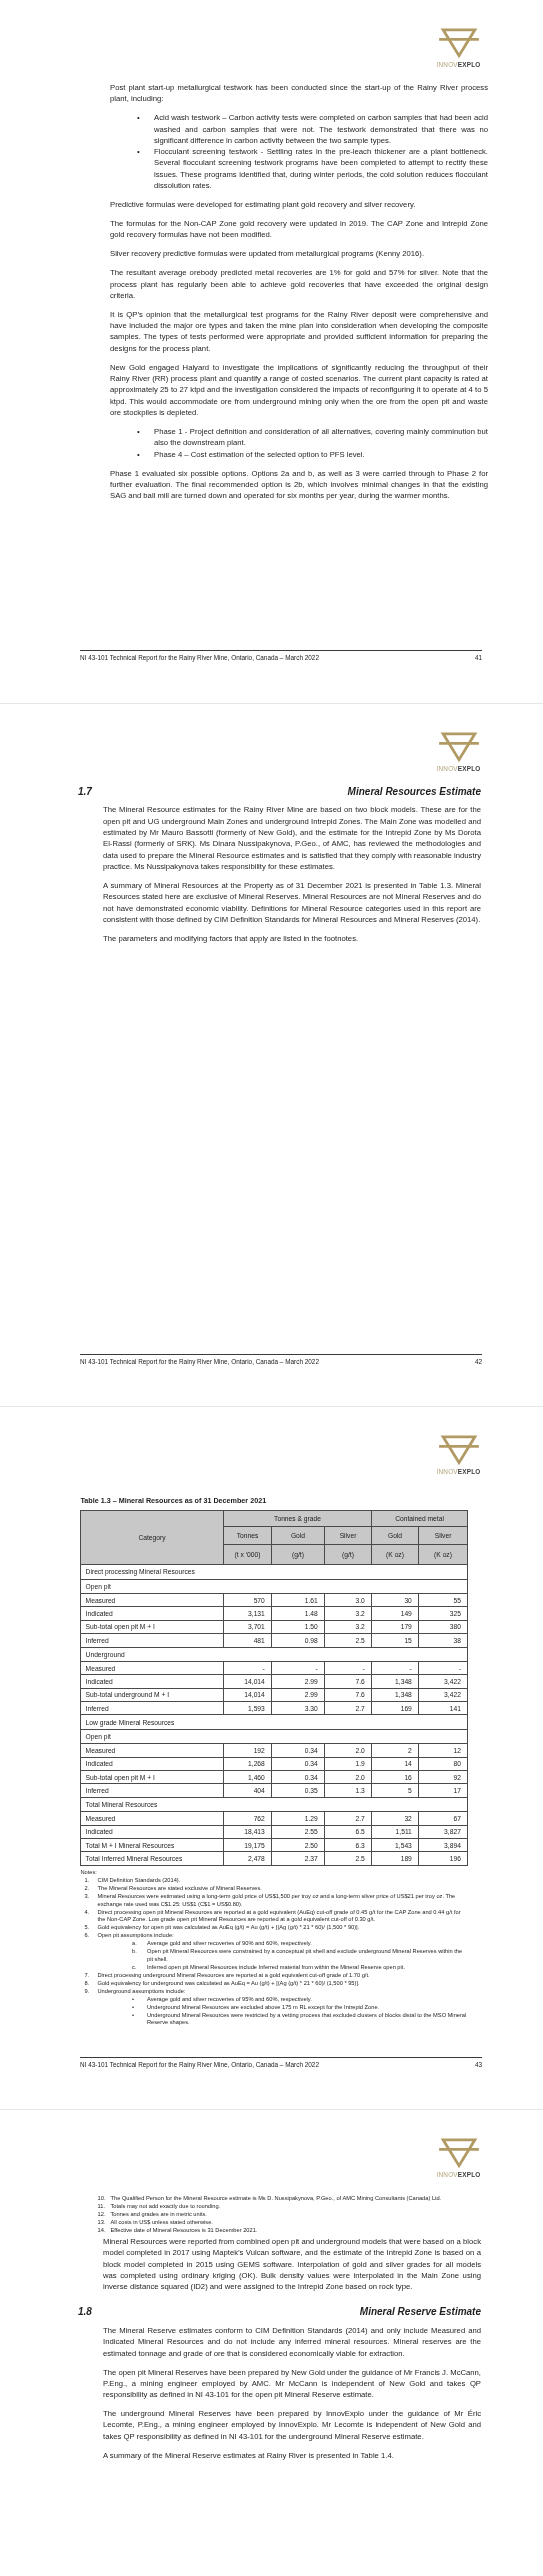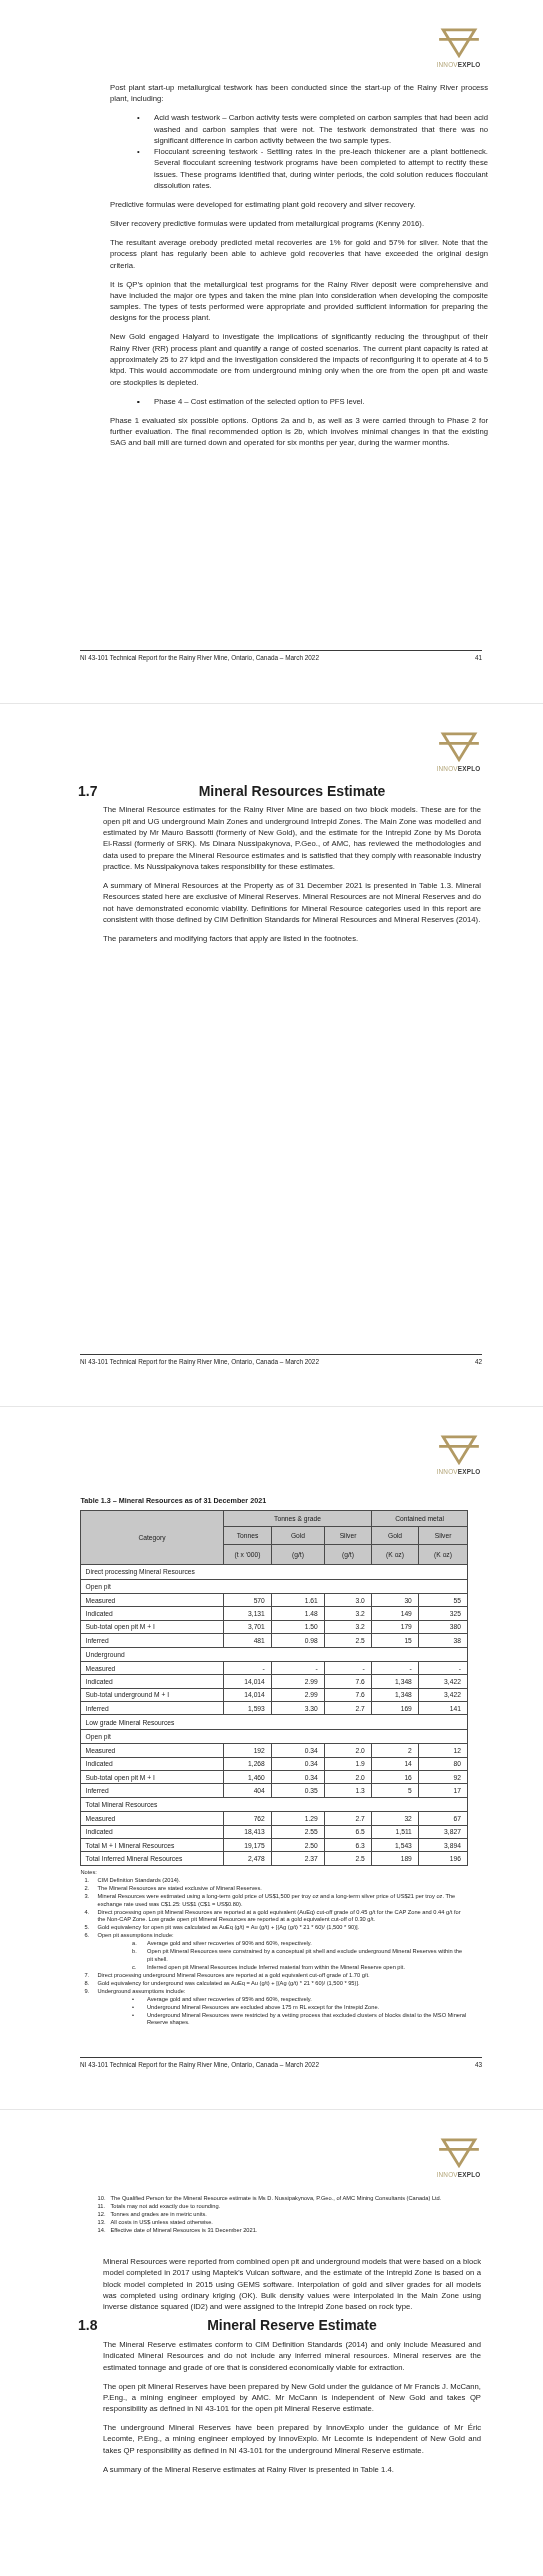--- a/index.html
+++ b/index.html
@@ -17,21 +17,21 @@
   
   .footer{position:absolute;left:80px;width:402px;top:650px;border-top:1px solid #3a3a3a;
           padding-top:2.6px;display:flex;justify-content:space-between;font-size:6.4px;color:#222;}
 
   
   .content{position:absolute;left:103px;width:378px;font-size:7.7px;line-height:11.3px;text-align:justify;}
   .para{margin:0 0 7.7px 0;}
   .bullets{margin:0 0 7.7px 0;}
   .bullet{position:relative;padding-left:44px;}
   .bullet .dot{position:absolute;left:27px;top:0;}
-  .heading{position:relative;font-weight:700;font-size:14px;margin:0 0 7.2px 0;text-align:center;}
+  .heading{position:relative;font-weight:700;font-size:10px;margin:0 0 7.2px 0;text-align:right;font-style:italic;}
   .heading .secnum{position:absolute;left:-25px;top:0;font-weight:700;}
 
   
   .p3content{position:absolute;left:80px;width:389px;}
   .tbl-title{font-size:7.2px;font-weight:700;margin:0 0 4.6px 0.5px;color:#1b1b1b;}
   table.res{border-collapse:collapse;width:388px;font-size:6.7px;color:#1b1b1b;table-layout:fixed;}
   table.res th,table.res td{border:0.5px solid #4a4a4a;padding:1px 4.1px;box-sizing:border-box;}
   table.res{border:1px solid #2e2e2e;}
   table.res thead th{background:#c8c8c8;font-weight:400;text-align:center;}
   th.unit-bold{font-weight:700;}
@@ -46,46 +46,47 @@
 
   
   .notes{font-size:5.7px;line-height:7.5px;color:#1d1d1d;margin-top:3.6px;text-align:left;}
   .notes-label{margin:0 0 0.5px 0.5px;}
   .note-row{position:relative;padding-left:17.5px;margin:0 0 0.5px 0;}
   .note-row .nnum{position:absolute;left:4.6px;top:0;}
   .note-sub{position:relative;padding-left:67px;margin:0 0 0.5px 0;}
   .note-sub .nnum{position:absolute;left:52px;top:0;}
   .p4notes{position:absolute;left:93px;width:389px;top:81px;}
 
-  .content.p4a{top:146px;}
+  .content.p4a{top:126px;}
 </style>
 </head>
 <body>
 
 <div class="page">
   <div class="logo">
     <svg width="40" height="31" viewBox="0 0 100 78">
       <path d="M10 7 L90 7 L50 72 Z" fill="none" stroke="#b29a64" stroke-width="7"></path>
       <line x1="0" y1="31" x2="100" y2="31" stroke="#b29a64" stroke-width="7"></line>
     </svg>
     <div class="wordmark"><span class="wm-light">INNOV</span><span class="wm-bold">EXPLO</span></div>
   </div>
   <div class="content" style="top:82px;margin-left:7px;" id="blocks-41">
       <div class="para">Post plant start-up metallurgical testwork has been conducted since the start-up of the Rainy River process plant, including:</div>
       <div class="bullets">
         <div class="bullet"><span class="dot">•</span><span>Acid wash testwork – Carbon activity tests were completed on carbon samples that had been acid washed and carbon samples that were not. The testwork demonstrated that there was no significant difference in carbon activity between the two sample types.</span></div>
         <div class="bullet"><span class="dot">•</span><span>Flocculant screening testwork - Settling rates in the pre-leach thickener are a plant bottleneck. Several flocculant screening testwork programs have been completed to attempt to rectify these issues. These programs identified that, during winter periods, the cold solution reduces flocculant dissolution rates.</span></div>
       </div>
       <div class="para">Predictive formulas were developed for estimating plant gold recovery and silver recovery.</div>
+      <div class="para">The formulas for the Non-CAP Zone gold recovery were updated in 2019. The CAP Zone and Intrepid Zone gold recovery formulas have not been modified.</div>
       <div class="para">Silver recovery predictive formulas were updated from metallurgical programs (Kenny 2016).</div>
       <div class="para">The resultant average orebody predicted metal recoveries are 1% for gold and 57% for silver. Note that the process plant has regularly been able to achieve gold recoveries that have exceeded the original design criteria.</div>
       <div class="para">It is QP’s opinion that the metallurgical test programs for the Rainy River deposit were comprehensive and have included the major ore types and taken the mine plan into consideration when developing the composite samples. The types of tests performed were appropriate and provided sufficient information for preparing the designs for the process plant.</div>
       <div class="para">New Gold engaged Halyard to investigate the implications of significantly reducing the throughput of their Rainy River (RR) process plant and quantify a range of costed scenarios. The current plant capacity is rated at approximately 25 to 27 ktpd and the investigation considered the impacts of reconfiguring it to operate at 4 to 5 ktpd. This would accommodate ore from underground mining only when the ore from the open pit and waste ore stockpiles is depleted.</div>
       <div class="bullets">
-        <div class="bullet"><span class="dot">•</span></div>
+        <div class="bullet"><span class="dot">•</span><span>Phase 1 - Project definition and consideration of all alternatives, covering mainly comminution but also the downstream plant.</span></div>
         <div class="bullet"><span class="dot">•</span><span>Phase 4 – Cost estimation of the selected option to PFS level.</span></div>
       </div>
       <div class="para">Phase 1 evaluated six possible options. Options 2a and b, as well as 3 were carried through to Phase 2 for further evaluation. The final recommended option is 2b, which involves minimal changes in that the existing SAG and ball mill are turned down and operated for six months per year, during the warmer months.</div>
     </div>
   <div class="footer">
     <span>NI 43-101 Technical Report for the Rainy River Mine, Ontario, Canada – March 2022</span>
     <span>41</span>
   </div>
 </div>
 
@@ -344,21 +345,21 @@
         <div class="note-row"><span class="nnum">11.</span><span>Totals may not add exactly due to rounding.</span></div>
         <div class="note-row"><span class="nnum">12.</span><span>Tonnes and grades are in metric units.</span></div>
         <div class="note-row"><span class="nnum">13.</span><span>All costs in US$ unless stated otherwise.</span></div>
         <div class="note-row"><span class="nnum">14.</span><span>Effective date of Mineral Resources is 31 December 2021.</span></div>
       </div>
   </div>
   <div class="content p4a">
     <div id="blocks-44a">
         <div class="para">Mineral Resources were reported from combined open pit and underground models that were based on a block model completed in 2017 using Maptek’s Vulcan software, and the estimate of the Intrepid Zone is based on a block model completed in 2015 using GEMS software. Interpolation of gold and silver grades for all models was completed using ordinary kriging (OK). Bulk density values were interpolated in the Main Zone using inverse distance squared (ID2) and were assigned to the Intrepid Zone based on rock type.</div>
       </div>
-    <div class="heading" style="margin-top:8px;">
+    <div class="heading" style="margin-top:14px;">
       <span class="secnum">1.8</span>
       <span>Mineral Reserve Estimate</span>
     </div>
     <div id="blocks-44b">
         <div class="para">The Mineral Reserve estimates conform to CIM Definition Standards (2014) and only include Measured and Indicated Mineral Resources and do not include any inferred mineral resources. Mineral reserves are the estimated tonnage and grade of ore that is considered economically viable for extraction.</div>
         <div class="para">The open pit Mineral Reserves have been prepared by New Gold under the guidance of Mr Francis J. McCann, P.Eng., a mining engineer employed by AMC. Mr McCann is independent of New Gold and takes QP responsibility as defined in NI 43-101 for the open pit Mineral Reserve estimate.</div>
         <div class="para">The underground Mineral Reserves have been prepared by InnovExplo under the guidance of Mr Éric Lecomte, P.Eng., a mining engineer employed by InnovExplo. Mr Lecomte is independent of New Gold and takes QP responsibility as defined in NI 43-101 for the underground Mineral Reserve estimate.</div>
         <div class="para">A summary of the Mineral Reserve estimates at Rainy River is presented in Table 1.4.</div>
       </div>
   </div>

